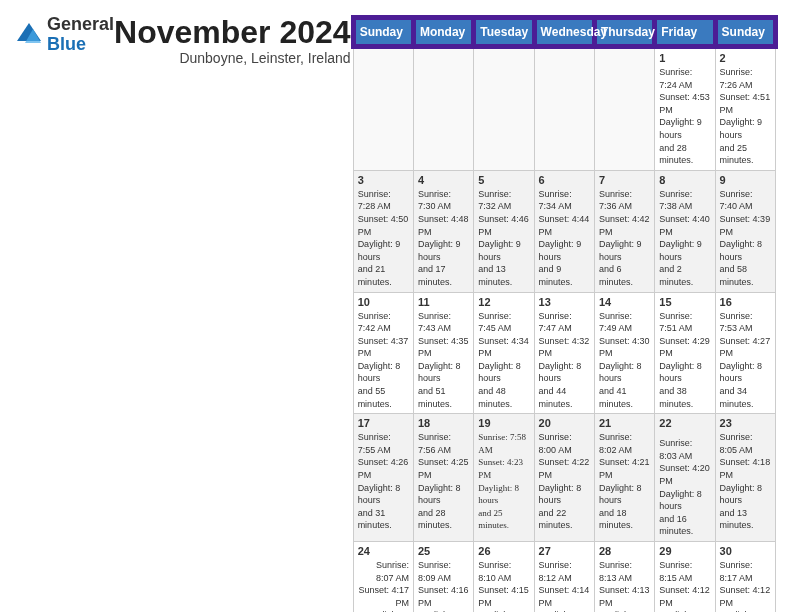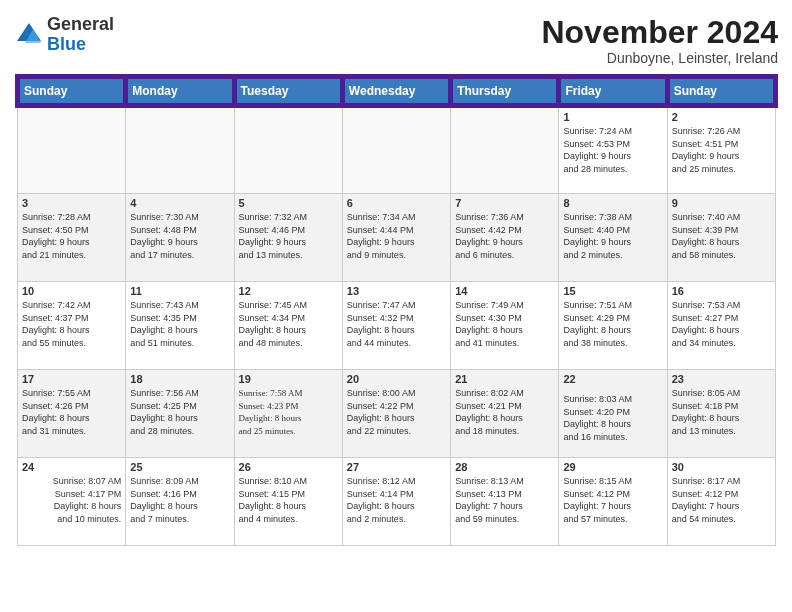--- a/index.html
+++ b/index.html
@@ -8,21 +8,20 @@
       height: 612px;
       font-family: Arial, sans-serif;
       background: #fff;
       overflow: hidden;
     }
     .page {
       width: 792px;
       height: 540px;
       padding: 15px 14px 10px 15px;
       display: flex;
-      flex-direction: column;
     }
     .header {
       display: flex;
       justify-content: space-between;
       align-items: flex-start;
       margin-bottom: 8px;
     }
     .logo {
       display: flex;
       align-items: center;

